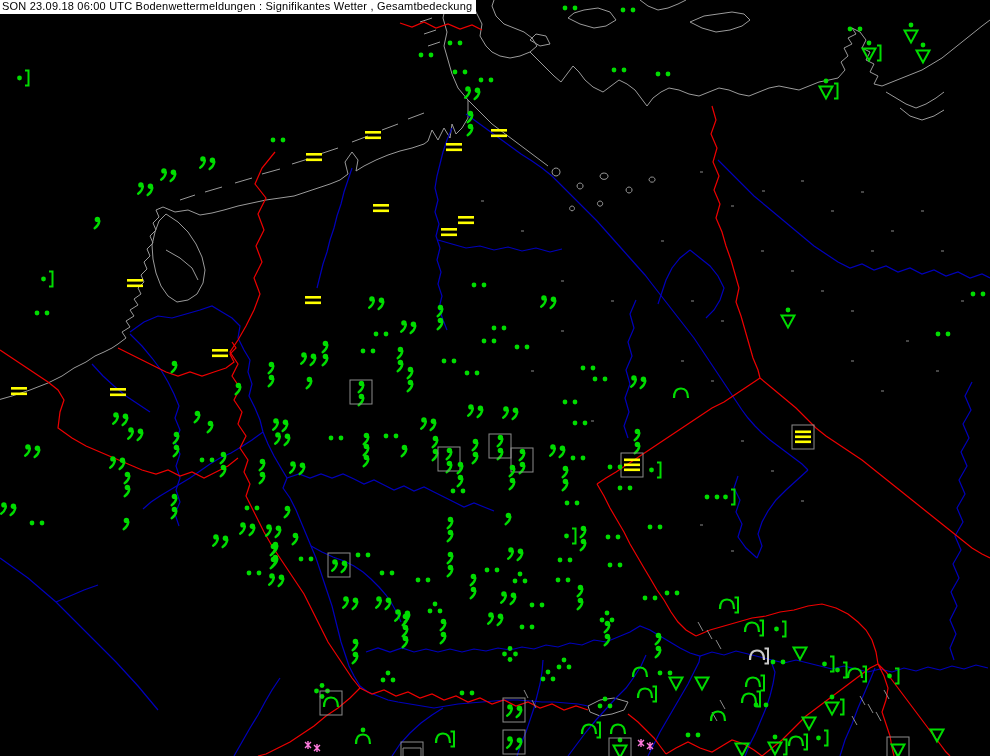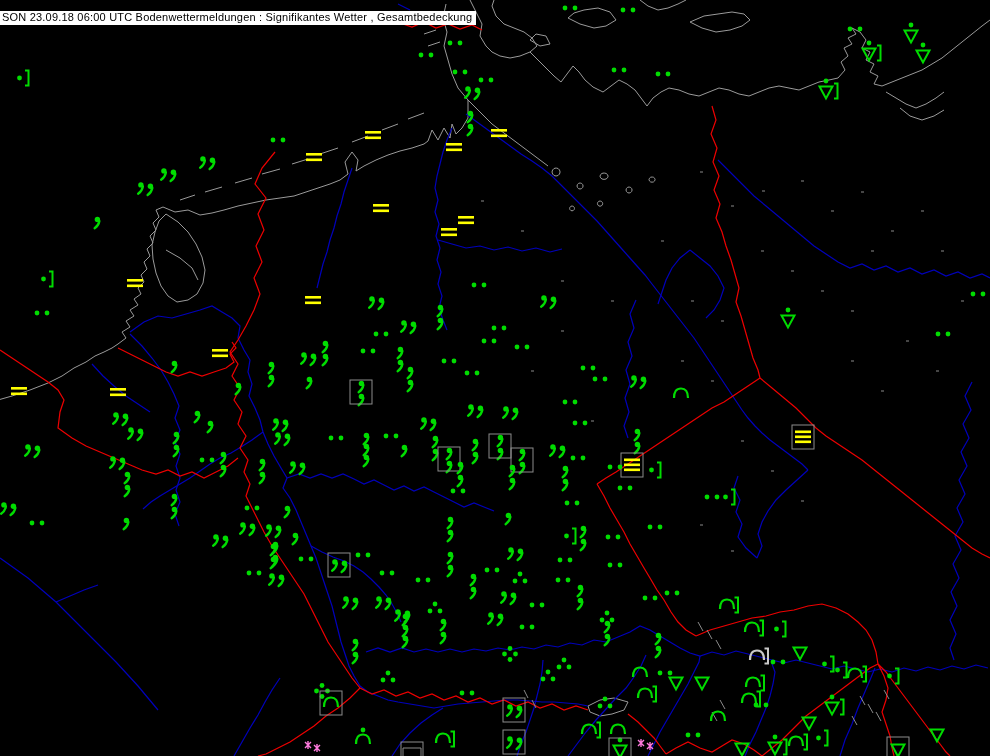--- a/index.html
+++ b/index.html
@@ -1,21 +1,21 @@
 <!DOCTYPE html>
 <html><head>
 <meta charset="utf-8">
 <style>
   html,body{margin:0;padding:0;background:#000;}
   .screen{position:relative;width:990px;height:756px;background:#000;overflow:hidden;
           font-family:"Liberation Sans",sans-serif;}
   .screen svg{position:absolute;top:0;left:0;}
   .titlebar{position:absolute;top:0;left:0;background:#ffffff;color:#000;
             font-family:"Liberation Sans",sans-serif;font-size:11px;line-height:13px;
-            height:13px;padding:0 4px 1px 2px;white-space:nowrap;letter-spacing:.2px;margin-top:11px;}
+            height:13px;padding:0 4px 1px 2px;white-space:nowrap;letter-spacing:.2px;}
   .basemap path{fill:none;}
 </style>
 </head>
 <body>
 
 <div class="screen">
 
   <svg id="base-map" class="basemap" width="990" height="756" viewBox="0 0 990 756">
 
     <g stroke="#9a9a9a" stroke-width="1">

